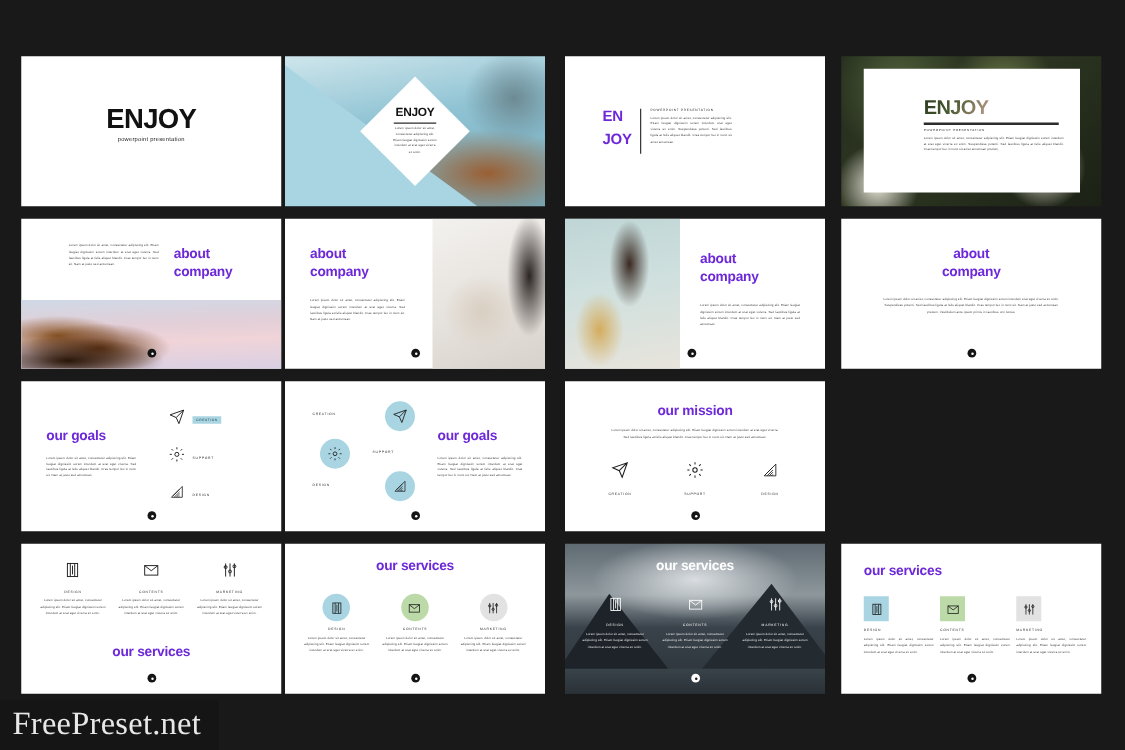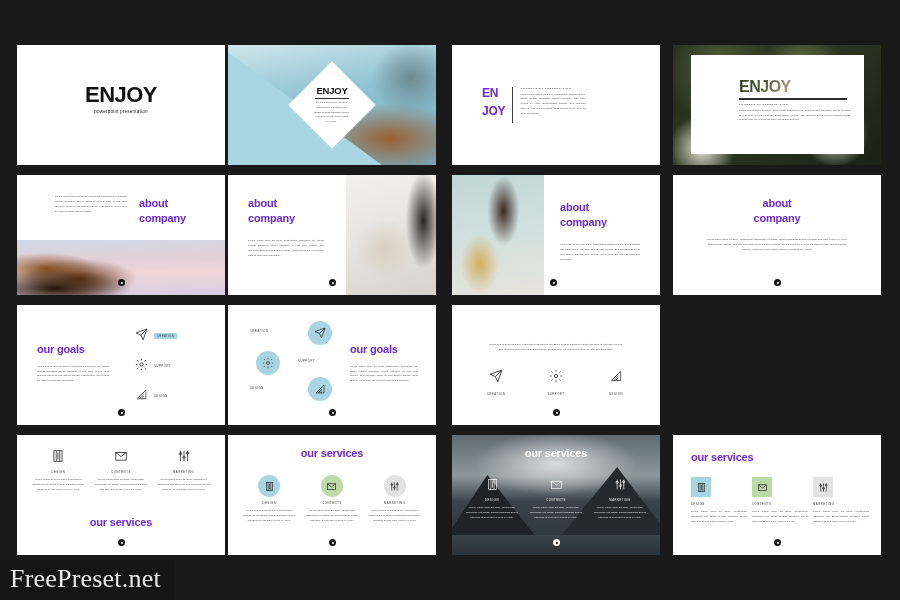--- a/index.html
+++ b/index.html
@@ -277,20 +277,23 @@
     <div class="cap" style="position:absolute;left:22px;top:82px;">DESIGN</div>
 
     <div style="position:absolute;left:122px;top:38px;">
       <div class="h2">our goals</div>
       <div class="lorem j" style="width:68px;margin-top:9px;">Lorem ipsum dolor sit amet, consectetur adipiscing elit. Etiam feugiat dignissim sorem interdum at erat eget viverra. Sed faucibus ligula at felis aliquet blandit. Cras tempor leo in nunc sit. Nam at justo sed accumsan.</div>
     </div>
     <div class="dot" style="left:101px;bottom:9px;"></div>
   </div>
 
   <div class="slide" style="left:452px;top:305px;width:208px;height:120px;">
+    <div style="position:absolute;left:0;right:0;top:18px;text-align:center;">
+      <div class="h2">our mission</div>
+    </div>
     <div class="lorem c" style="position:absolute;left:36px;right:36px;top:38px;">Lorem ipsum dolor sit amet, consectetur adipiscing elit. Etiam feugiat dignissim sorem interdum at erat eget viverra. Sed faucibus ligula at felis aliquet blandit. Cras tempor leo in nunc sit. Nam at justo sed accumsan.</div>
     <div class="row-flex" style="position:absolute;left:14px;right:14px;top:64px;justify-content:space-around;">
       <div style="text-align:center;width:50px;">
         <svg width="14" height="14" viewBox="0 0 24 24" fill="none" stroke="#1d1d1d" stroke-width="1.4">
             <path d="M22 2 11 13M22 2l-7 20-4-9-9-4 20-7z"></path>
           </svg>
         <div class="cap" style="margin-top:6px;">CREATION</div>
       </div>
       <div style="text-align:center;width:50px;">
         <svg width="14" height="14" viewBox="0 0 24 24" fill="none" stroke="#1d1d1d" stroke-width="1.4">

